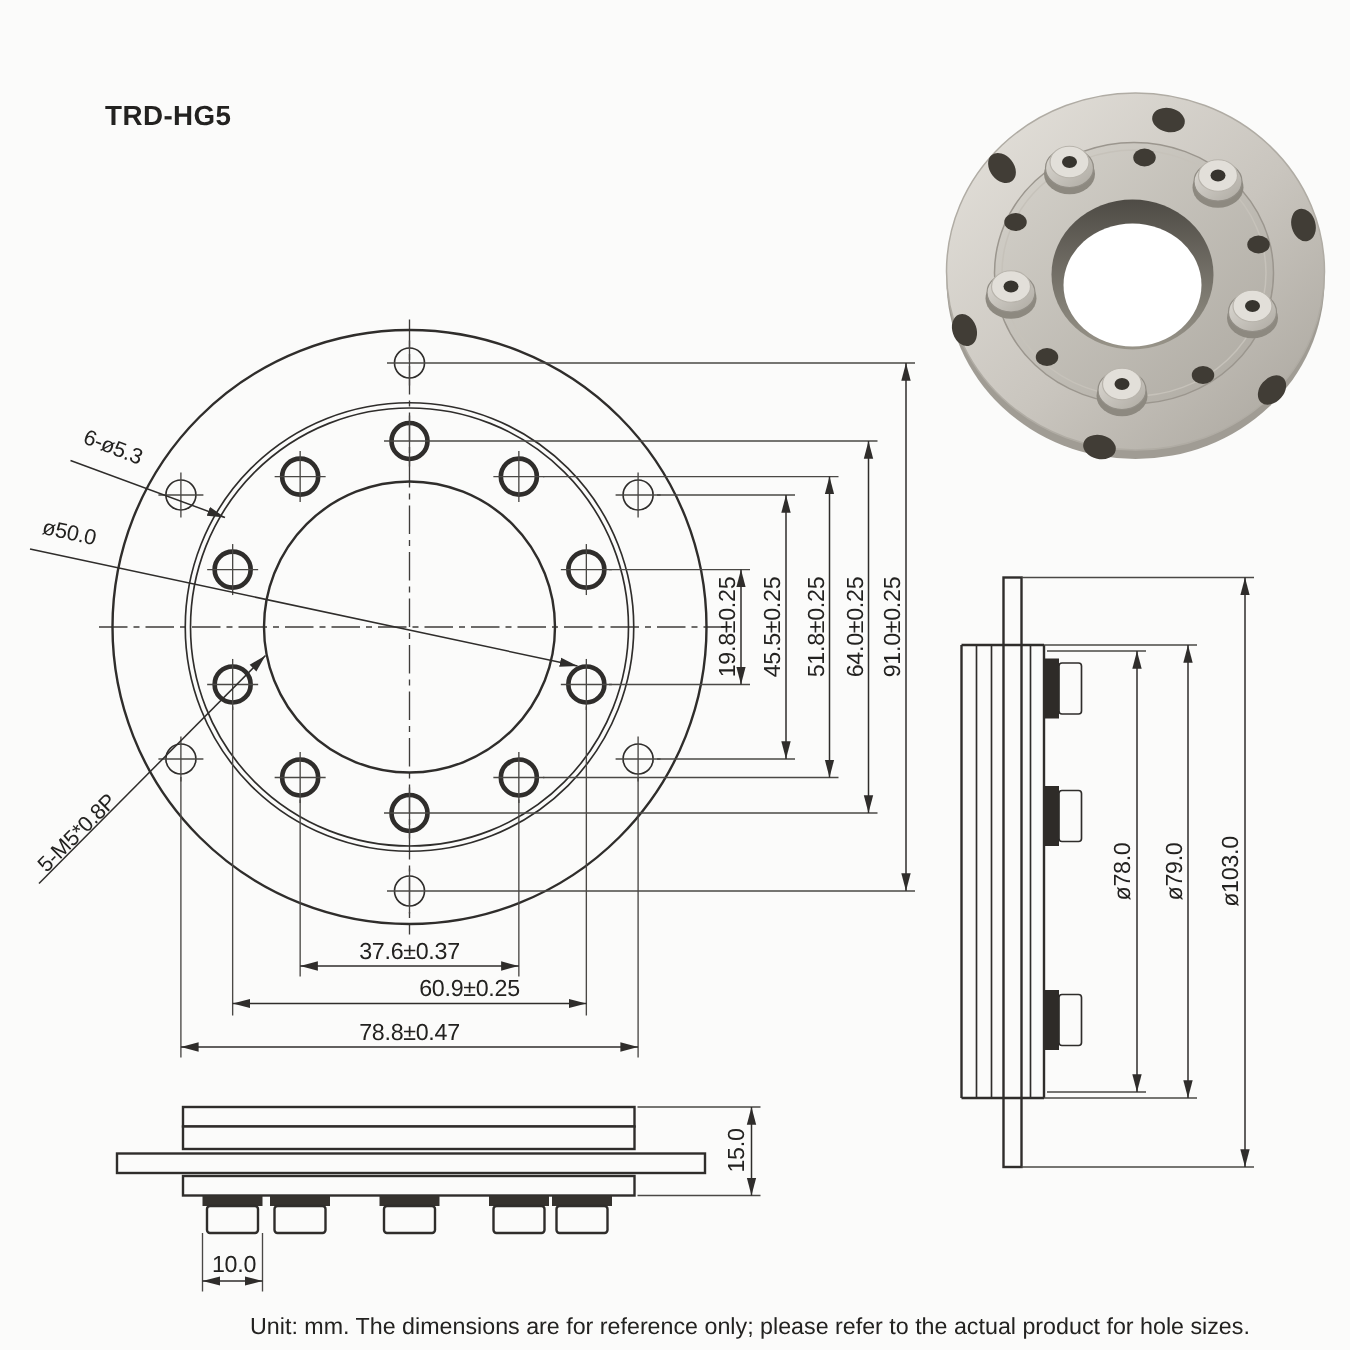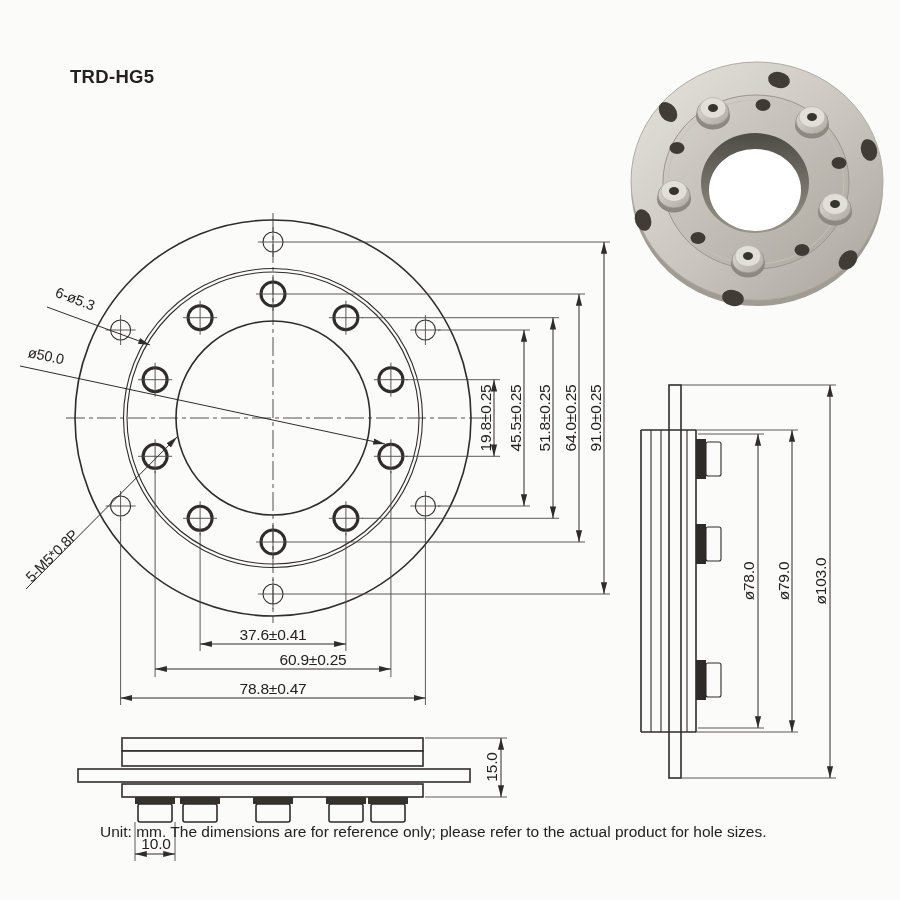--- a/index.html
+++ b/index.html
@@ -246,25 +246,25 @@
   <div class="lbl t-call" style="left:75px;top:299px;transform:translate(-50%,-50%) rotate(21deg);">6-ø5.3</div>
   <div class="lbl t-call" style="left:46px;top:356px;transform:translate(-50%,-50%) rotate(12deg);">ø50.0</div>
   <div class="lbl t-call" style="left:52px;top:556px;transform:translate(-50%,-50%) rotate(-45deg);">5-M5*0.8P</div>
 
   <div class="lbl t-dim" style="left:486px;top:418px;transform:translate(-50%,-50%) rotate(-90deg);">19.8±0.25</div>
   <div class="lbl t-dim" style="left:516px;top:418px;transform:translate(-50%,-50%) rotate(-90deg);">45.5±0.25</div>
   <div class="lbl t-dim" style="left:545px;top:418px;transform:translate(-50%,-50%) rotate(-90deg);">51.8±0.25</div>
   <div class="lbl t-dim" style="left:571px;top:418px;transform:translate(-50%,-50%) rotate(-90deg);">64.0±0.25</div>
   <div class="lbl t-dim" style="left:596px;top:418px;transform:translate(-50%,-50%) rotate(-90deg);">91.0±0.25</div>
 
-  <div class="lbl t-dim" style="left:273px;top:635px;transform:translate(-50%,-50%);">37.6±0.41</div>
+  <div class="lbl t-dim" style="left:273px;top:635px;transform:translate(-50%,-50%);">37.6±0.37</div>
   <div class="lbl t-dim" style="left:273px;top:660px;transform:translate(-50%,-50%);margin-left:40px;">60.9±0.25</div>
   <div class="lbl t-dim" style="left:273px;top:689px;transform:translate(-50%,-50%);">78.8±0.47</div>
 
   <div class="lbl t-dim" style="left:749px;top:581px;transform:translate(-50%,-50%) rotate(-90deg);">ø78.0</div>
   <div class="lbl t-dim" style="left:784px;top:581px;transform:translate(-50%,-50%) rotate(-90deg);">ø79.0</div>
   <div class="lbl t-dim" style="left:821px;top:581px;transform:translate(-50%,-50%) rotate(-90deg);">ø103.0</div>
 
   <div class="lbl t-dim" style="left:492px;top:767px;transform:translate(-50%,-50%) rotate(-90deg);">15.0</div>
   <div class="lbl t-dim" style="left:156px;top:844px;transform:translate(-50%,-50%);text-align:right;">10.0</div>
 
-  <div class="lbl t-foot" style="left:100px;top:824px;width:800px;text-align:left;white-space:normal;">Unit: mm. The dimensions are for reference only; please refer to the actual product for hole sizes.</div>
+  <div class="lbl t-foot" style="left:100px;top:877px;width:800px;text-align:center;white-space:normal;">Unit: mm. The dimensions are for reference only; please refer to the actual product for hole sizes.</div>
 </div>
 
 </body></html>

